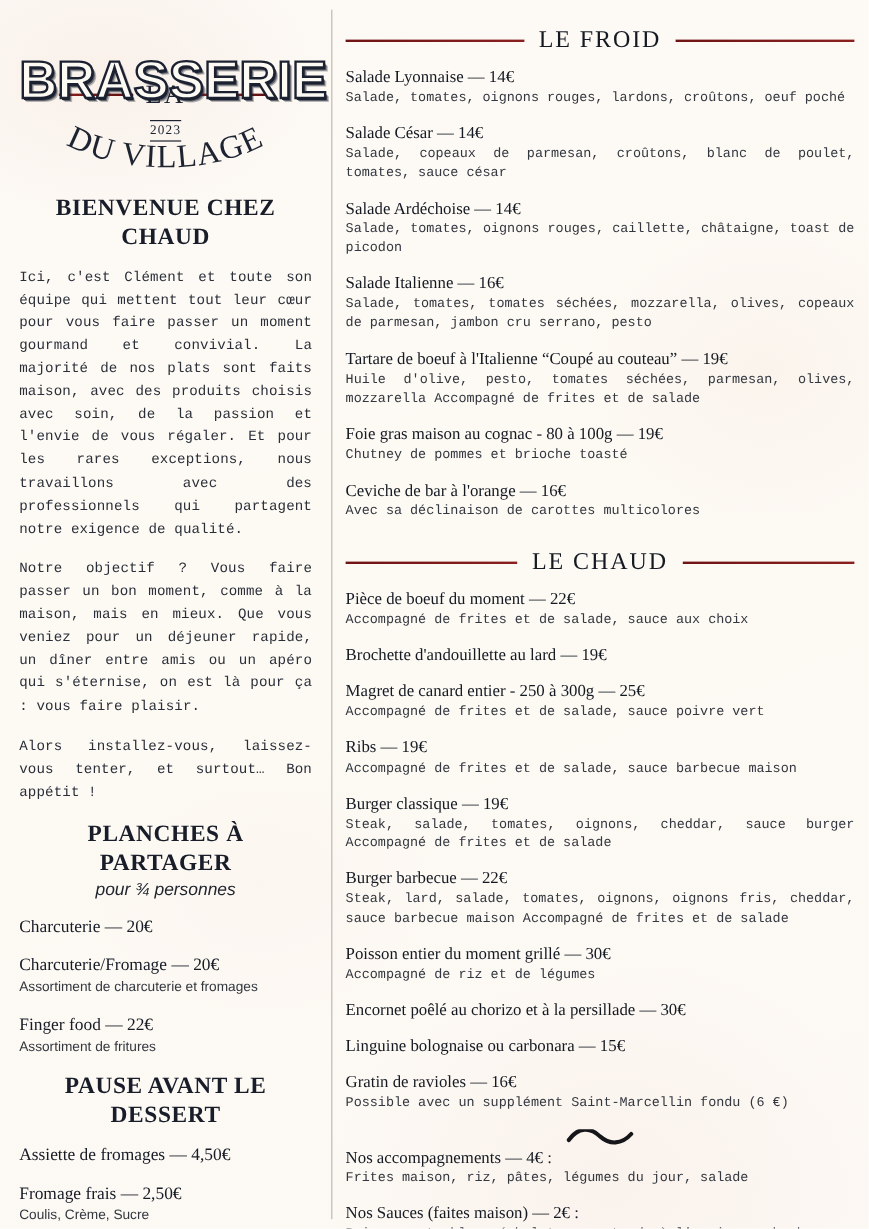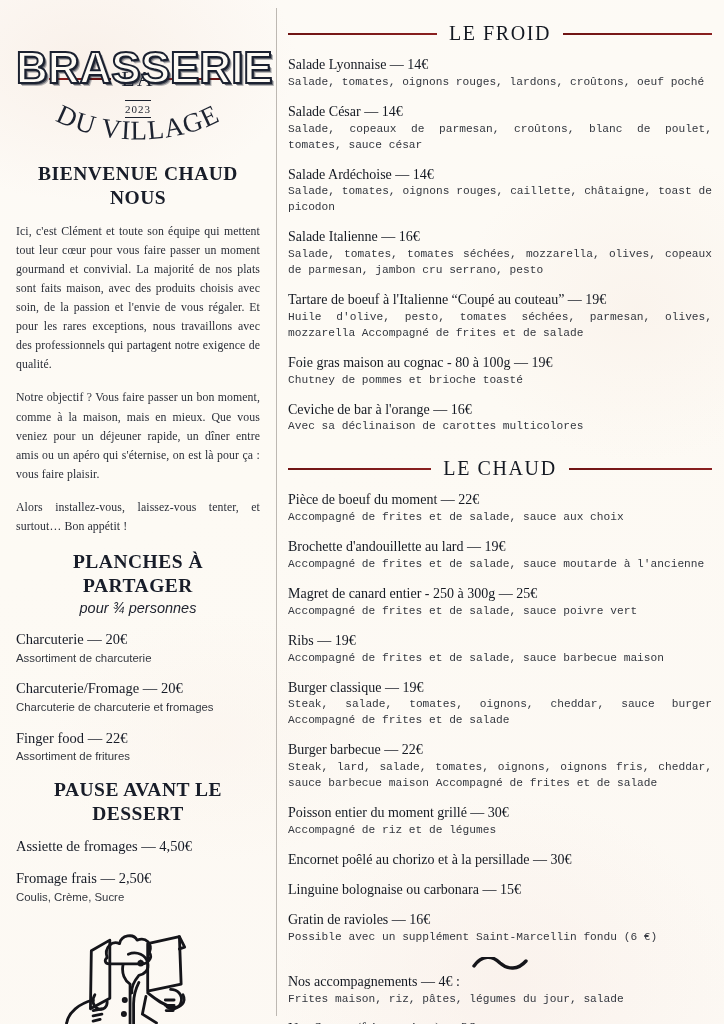--- a/index.html
+++ b/index.html
@@ -141,21 +141,21 @@
   .sub-it {
     font-family: "Liberation Sans", sans-serif;
     font-style: italic;
     font-size: 14.5px;
     text-align: center;
     color: #20242f;
     margin: -8px 0 14px 0;
   }
 
   .body-p {
-    font-family: Liberation Serif, serif;
+    font-family: Liberation Mono, monospace;
     font-size: 11.8px;
     line-height: 1.62;
     color: #2a2e38;
     text-align: justify;
     margin: 0 0 14px 0;
     letter-spacing: 0.1px;
   }
 
   .dish-l {
     margin: 0 0 13px 0;
@@ -257,37 +257,36 @@
         <defs>
           <path id="arcpath" d="M 14,6 A 118 66 0 0 0 230,6" fill="none"></path>
         </defs>
         <text>
           <textPath href="#arcpath" startOffset="50%" text-anchor="middle">DU VILLAGE</textPath>
         </text>
       </svg>
     </div>
 
     <div class="intro-block">
-      <h2 class="lh">BIENVENUE CHAUD NOUS</h2>
+      <h2 class="lh">BIENVENUE CHEZ CHAUD</h2>
       <p class="body-p">Ici, c'est Clément et toute son équipe qui mettent tout leur cœur pour vous faire passer un moment gourmand et convivial. La majorité de nos plats sont faits maison, avec des produits choisis avec soin, de la passion et l'envie de vous régaler. Et pour les rares exceptions, nous travaillons avec des professionnels qui partagent notre exigence de qualité.</p>
       <p class="body-p">Notre objectif ? Vous faire passer un bon moment, comme à la maison, mais en mieux. Que vous veniez pour un déjeuner rapide, un dîner entre amis ou un apéro qui s'éternise, on est là pour ça : vous faire plaisir.</p>
       <p class="body-p">Alors installez-vous, laissez-vous tenter, et surtout… Bon appétit !</p>
     </div>
 
     <div>
       <h2 class="lh tight">PLANCHES À PARTAGER</h2>
       <div class="sub-it">pour ¾ personnes</div>
 
       <div class="dish-l">
         <div class="name">Charcuterie — 20€</div>
-        <div class="desc">Assortiment de charcuterie</div>
       </div>
       <div class="dish-l">
         <div class="name">Charcuterie/Fromage — 20€</div>
-        <div class="desc">Charcuterie de charcuterie et fromages</div>
+        <div class="desc">Assortiment de charcuterie et fromages</div>
       </div>
       <div class="dish-l">
         <div class="name">Finger food — 22€</div>
         <div class="desc">Assortiment de fritures</div>
       </div>
     </div>
 
     <div>
       <h2 class="lh">PAUSE AVANT LE DESSERT</h2>
 
@@ -376,21 +375,20 @@
       <span class="title">LE CHAUD</span>
       <span class="rule"></span>
     </div>
 
     <div class="dish">
       <div class="name">Pièce de boeuf du moment — 22€</div>
       <div class="desc">Accompagné de frites et de salade, sauce aux choix</div>
     </div>
     <div class="dish">
       <div class="name">Brochette d'andouillette au lard — 19€</div>
-      <div class="desc">Accompagné de frites et de salade, sauce moutarde à l'ancienne</div>
     </div>
     <div class="dish">
       <div class="name">Magret de canard entier - 250 à 300g — 25€</div>
       <div class="desc">Accompagné de frites et de salade, sauce poivre vert</div>
     </div>
     <div class="dish">
       <div class="name">Ribs — 19€</div>
       <div class="desc">Accompagné de frites et de salade, sauce barbecue maison</div>
     </div>
     <div class="dish">

